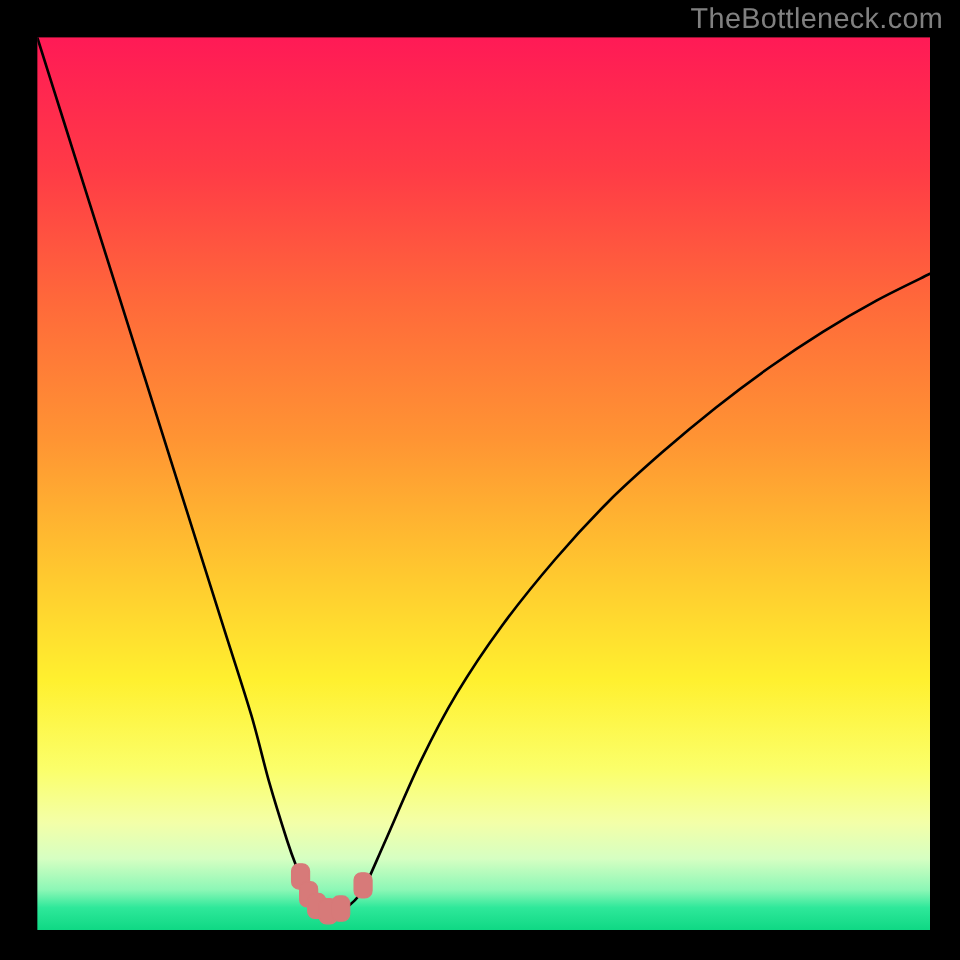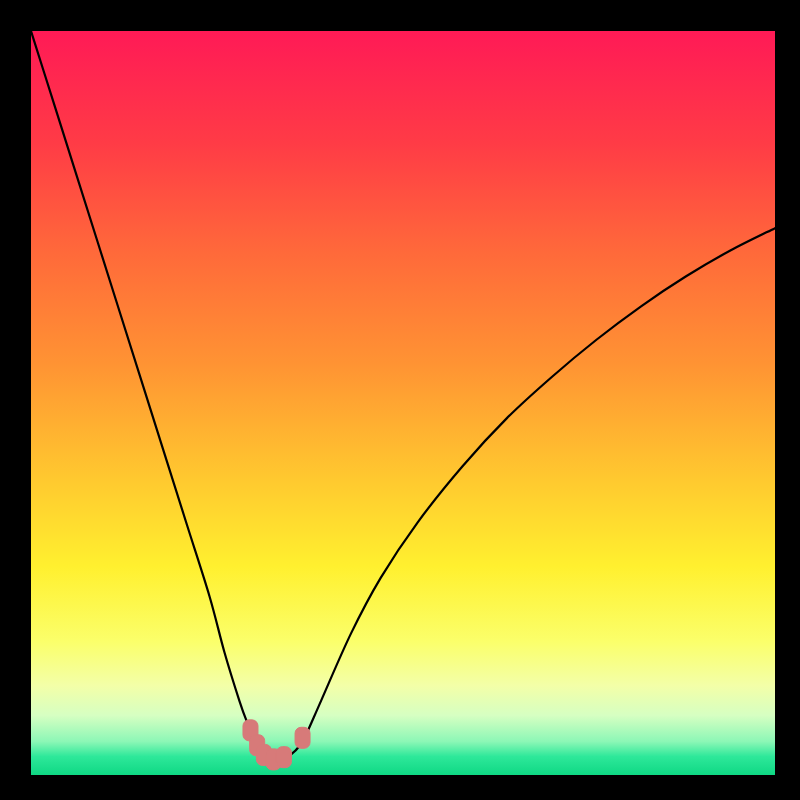--- a/index.html
+++ b/index.html
@@ -29,20 +29,21 @@
     font-weight: 500;
     color: #808080;
     letter-spacing: 0.3px;
   }
   svg { display: block; }
 </style>
 </head>
 <body>
 <div class="stage">
 
+  <div class="watermark">TheBottleneck.com</div>
 
   <div class="plot-area" id="plot-area" style="left: 31px; top: 31px; width: 744px; height: 744px;">
     <svg id="plot-svg" xmlns="http://www.w3.org/2000/svg" width="744" height="744" viewBox="0 0 744 744">
         <defs>
           <linearGradient id="bg-grad" x1="0" y1="0" x2="0" y2="1">
             <stop offset="0%" stop-color="#ff1a56"></stop>
             <stop offset="15%" stop-color="#ff3b46"></stop>
             <stop offset="30%" stop-color="#ff6a3a"></stop>
             <stop offset="45%" stop-color="#ff9433"></stop>
             <stop offset="60%" stop-color="#ffc82f"></stop>

